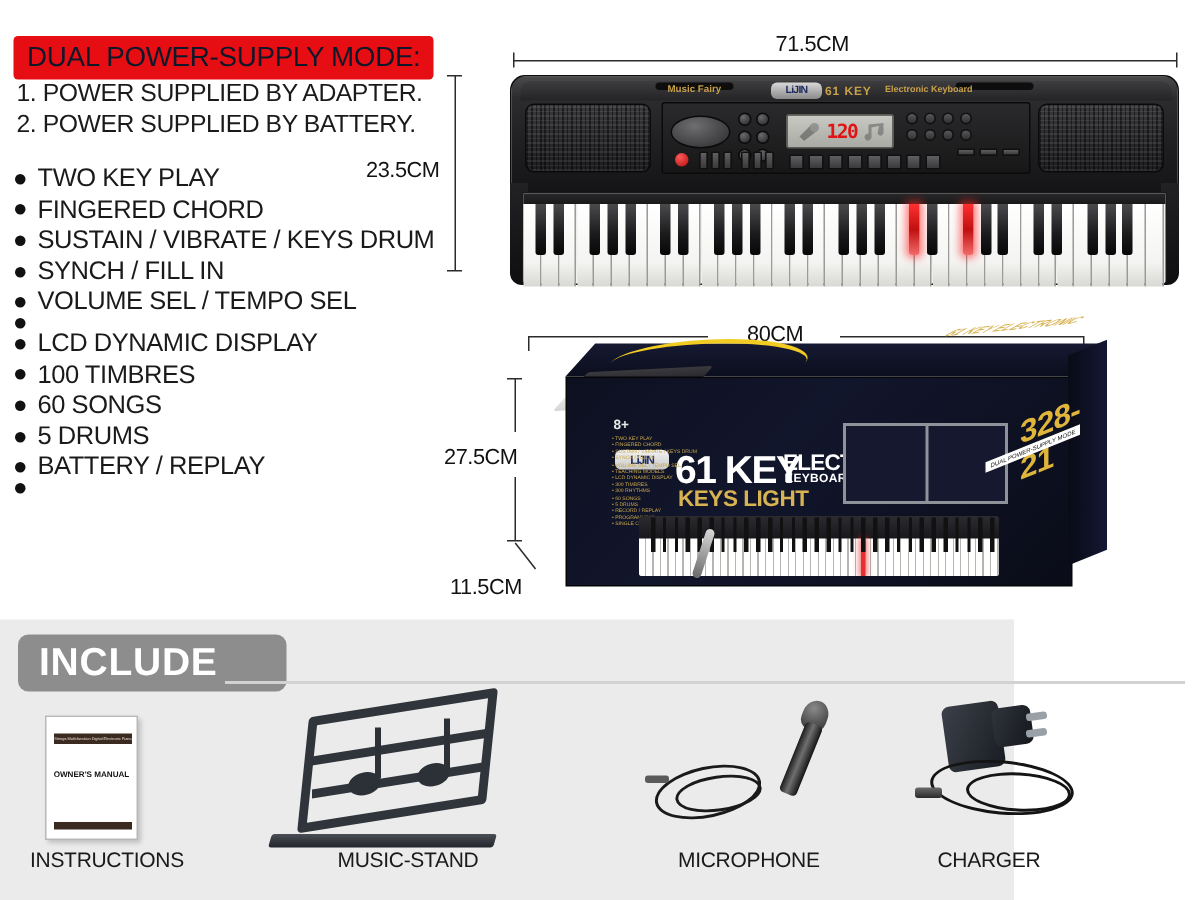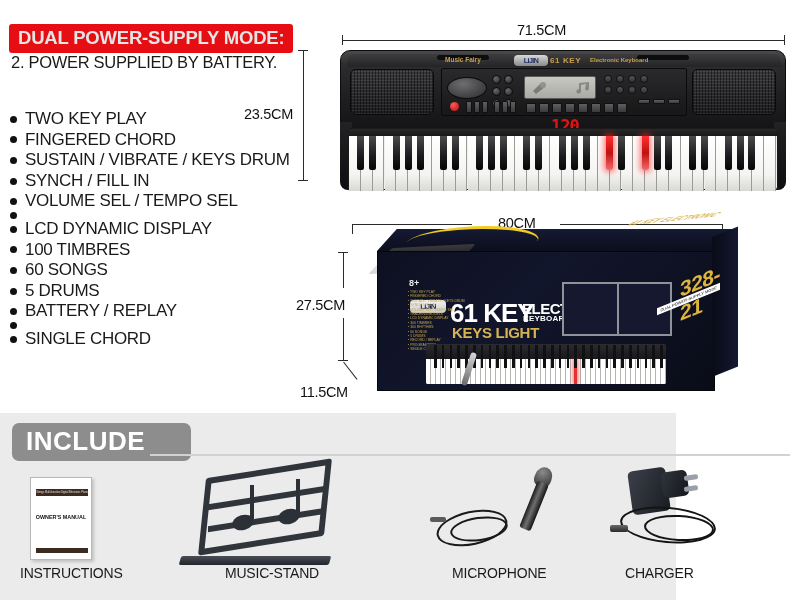--- a/index.html
+++ b/index.html
@@ -19,23 +19,23 @@
   }
 
   
   #power-header {
     position: absolute; left: 9px; top: 24px;
     background: #e60e13;
     padding: 3px 9px 4px 9px;
     border-radius: 3px;
   }
   #power-header-text {
-    color: #e5e5e5;
+    color: #0f172a;
     font-size: 18.5px;
-    font-weight: bold;
+    font-weight: normal;
     letter-spacing: -0.2px;
     white-space: nowrap;
   }
   #power-list {
     position: absolute; left: 11px; top: 52px;
     list-style: none;
   }
   #power-list li {
     font-size: 16.5px;
     color: #1a1a1a;
@@ -161,24 +161,23 @@
   }
   #kb-lcd {
     position: absolute; left: 82px; top: 7px;
     width: 72px; height: 23px;
     background: linear-gradient(180deg,#c9c9c4,#aaaaa4);
     border: 1px solid #5a5a56;
     border-radius: 2px;
   }
   #kb-lcd-value {
     position: absolute; left: 26px; top: 4px;
-    color: #e01414; font-size: 17px; font-weight: bold;
+    color: #e01414; font-size: 13px; font-weight: bold;
     font-family: "DejaVu Sans Mono", monospace;
     letter-spacing: -1px;
-    margin-top: 35px;
   }
   .lcd-art {
     position: absolute; top: 4px;
     width: 20px; height: 15px;
     opacity: .6;
   }
   .knob {
     position: absolute;
     border-radius: 50%;
     background: radial-gradient(circle at 35% 30%, #6a6a6c, #232325);
@@ -570,20 +569,21 @@
 </style>
 </head>
 <body>
 
 <div id="top-section">
 
   <div id="power-header">
     <span id="power-header-text">DUAL POWER-SUPPLY MODE:</span>
   </div>
   <ul id="power-list">
+    <li>1. POWER SUPPLIED BY ADAPTER.</li>
     <li>2. POWER SUPPLIED BY BATTERY.</li>
   </ul>
 
   <ul id="feature-list">
     <li>
         <span class="bullet"></span>
         <span>TWO KEY PLAY</span>
       </li>
     <li>
         <span class="bullet"></span>
@@ -619,24 +619,20 @@
     <li>
         <span class="bullet"></span>
         <span>5 DRUMS</span>
       </li>
     <li>
         <span class="bullet"></span>
         <span>BATTERY / REPLAY</span>
       </li>
     <li>
         <span class="bullet"></span>
-      </li>
-    <li>
-        <span class="bullet"></span>
-        <span>SINGLE CHORD</span>
       </li>
   </ul>
 
   <div class="dim-line-h" style="left:342px; top:40px; width:442px;"></div>
   <div class="dim-cap-v" style="left:342px; top:35px;"></div>
   <div class="dim-cap-v" style="left:784px; top:35px;"></div>
   <div class="dim-label" style="left:517px; top:22px;">71.5CM</div>
 
   <div class="dim-line-v" style="left:303px; top:50px; height:130px;"></div>
   <div class="dim-cap-h" style="left:298px; top:50px;"></div>

